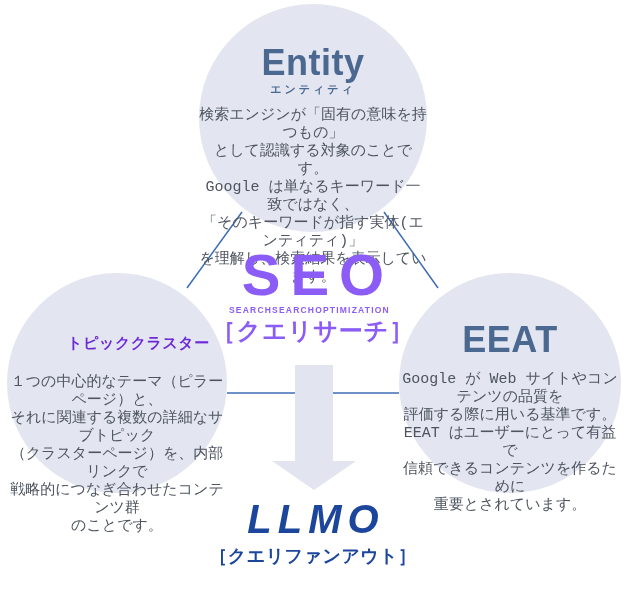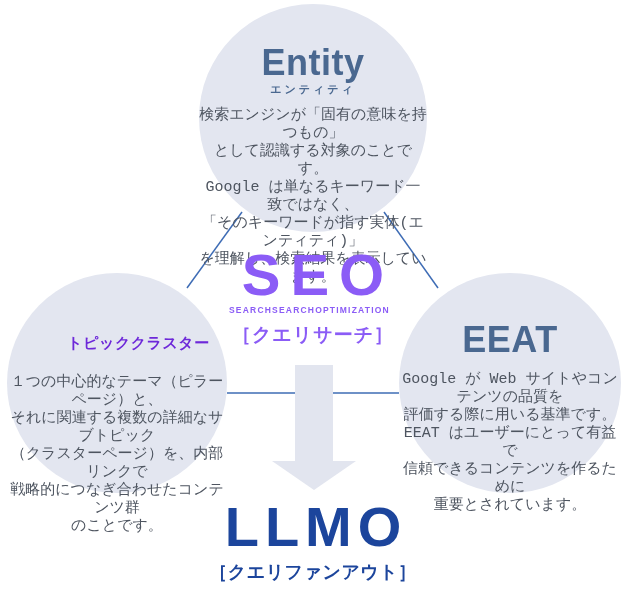--- a/index.html
+++ b/index.html
@@ -89,41 +89,41 @@
   .seo-words {
     display: flex;
     justify-content: flex-start;
     width: 168px;
     margin: 1px auto 0;
     font-size: 8.5px;
     font-weight: 800;
     letter-spacing: 1.2px;
   }
   .seo-bracket {
-    margin-top: 7px;
-    font-size: 19px;
+    font-size: 24px;
     font-weight: 800;
     letter-spacing: 1px;
   }
 
   .llmo-block {
     position: absolute;
     left: 163px;
     top: 499px;
     width: 300px;
     text-align: center;
     z-index: 2;
     color: #1c459c;
   }
   .llmo-title {
-    font-size: 56px;
+    font-size: 40px;
     font-weight: 800;
     line-height: 1.0;
     letter-spacing: 6px;
     margin-right: -6px;
+    font-style: italic;
   }
   .llmo-bracket {
     margin-top: 5px;
     font-size: 18px;
     font-weight: 800;
     letter-spacing: 0.5px;
   }
 </style>
 </head>
 <body>

